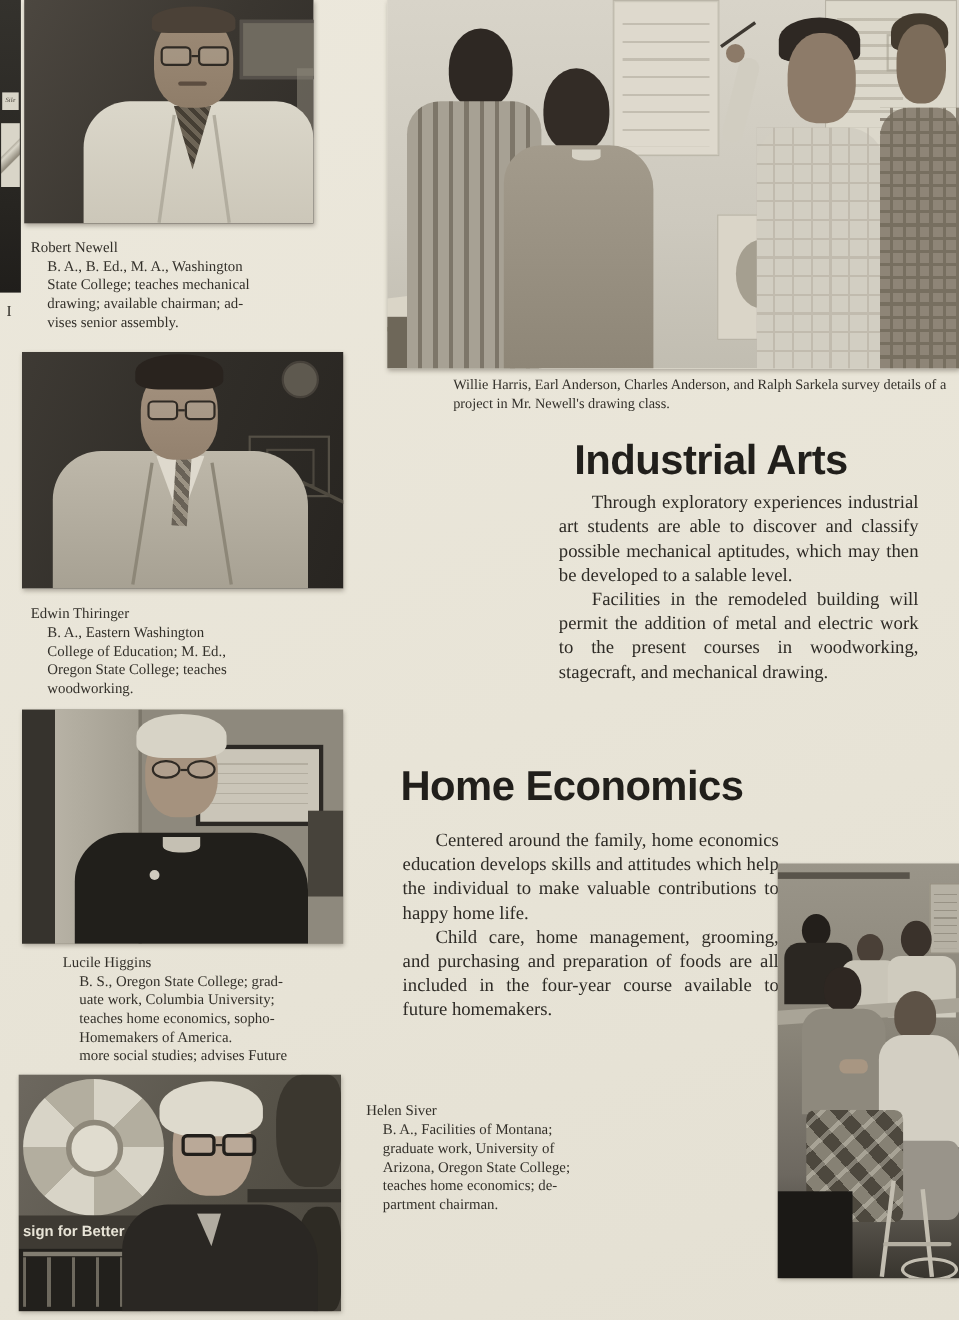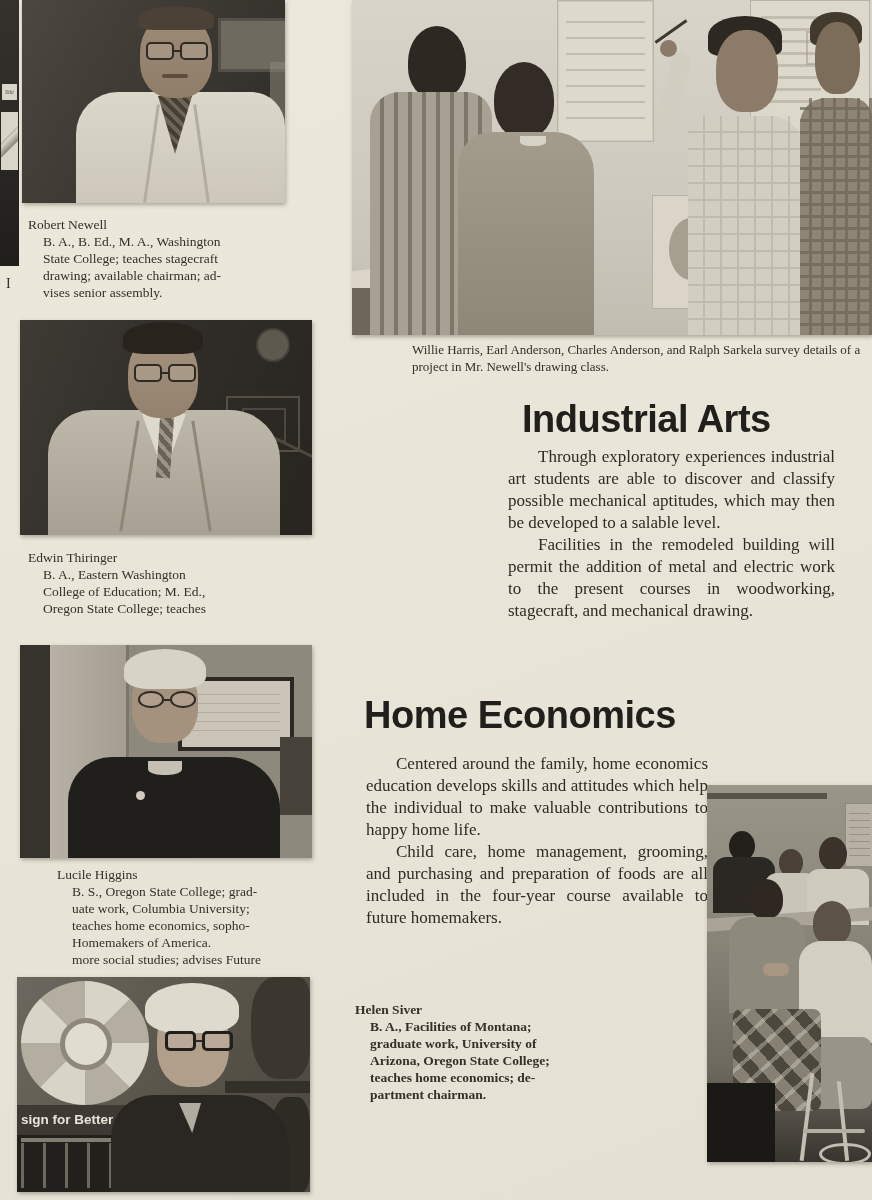--- a/index.html
+++ b/index.html
@@ -47,21 +47,21 @@
       <span class="bridge"></span>
       <span class="lens" style="width:24px;height:14px;"></span>
     </div>
     <div class="el" style="left:140px;top:74px;width:26px;height:4px;background:#5c4d40;border-radius:2px;"></div>
   </div>
 
   <div class="faccap" style="left:28px;top:216px;width:268px;">
     <div class="nm">Robert Newell</div>
     <div class="bio">
       <div>B. A., B. Ed., M. A., Washington</div>
-      <div>State College; teaches stagecraft</div>
+      <div>State College; teaches mechanical</div>
       <div>drawing; available chairman; ad-</div>
       <div>vises senior assembly.</div>
     </div>
   </div>
 
   <div class="ph" style="left:352px;top:0;width:520px;height:335px;background:linear-gradient(180deg,#d8d4c9 0%,#cdc9be 60%,#c1bdb1 100%);">
     <div class="el" style="left:205px;top:0;width:95px;height:140px;background:#ded9cd;border:1px solid #bab5a8;box-shadow:inset 0 0 0 1px #cfcabd;">
       <div class="el" style="left:8px;top:8px;right:8px;bottom:8px;background:repeating-linear-gradient(0deg,transparent 0 14px,#a8a294 14px 16px);opacity:.5;"></div>
     </div>
     <div class="el" style="left:398px;top:0;width:118px;height:172px;background:#dcd8cb;border:1px solid #b8b3a6;">
@@ -127,20 +127,21 @@
       <span class="lens" style="width:24px;height:14px;"></span>
     </div>
   </div>
 
   <div class="faccap" style="left:28px;top:549px;width:268px;">
     <div class="nm">Edwin Thiringer</div>
     <div class="bio">
       <div>B. A., Eastern Washington</div>
       <div>College of Education; M. Ed.,</div>
       <div>Oregon State College; teaches</div>
+      <div>woodworking.</div>
     </div>
   </div>
 
   <div class="hd" style="left:364px;top:694px;">Home Economics</div>
   <div class="bodytxt" style="left:366px;top:753px;width:342px;">
     <p>Centered around the family, home economics education develops skills and attitudes which help the individual to make valuable contributions to happy home life.</p>
     <p>Child care, home management, grooming, and purchasing and preparation of foods are all included in the four-year course available to future homemakers.</p>
   </div>
 
   <div class="ph" style="left:20px;top:645px;width:292px;height:213px;background:#8e897d;">
@@ -217,21 +218,21 @@
     <div class="el" style="left:162px;top:126px;width:22px;height:30px;background:#c9c4b7;clip-path:polygon(0 0,100% 0,60% 100%);opacity:.85;"></div>
     <div class="el" style="left:140px;top:22px;width:72px;height:88px;background:#b19e8b;border-radius:46% 46% 42% 42%;"></div>
     <div class="el" style="left:128px;top:6px;width:94px;height:50px;background:#dedacd;border-radius:50% 50% 34% 34%;"></div>
     <div class="gl" style="left:148px;top:54px;">
       <span class="lens" style="width:25px;height:14px;border-width:3px;border-color:#221f1b;"></span>
       <span class="bridge"></span>
       <span class="lens" style="width:25px;height:14px;border-width:3px;border-color:#221f1b;"></span>
     </div>
   </div>
 
-  <div class="faccap" style="left:355px;top:1001px;width:280px;font-weight:bold;">
+  <div class="faccap" style="left:333px;top:1001px;width:280px;">
     <div class="nm">Helen Siver</div>
     <div class="bio">
       <div>B. A., Facilities of Montana;</div>
       <div>graduate work, University of</div>
       <div>Arizona, Oregon State College;</div>
       <div>teaches home economics; de-</div>
       <div>partment chairman.</div>
     </div>
   </div>
 

